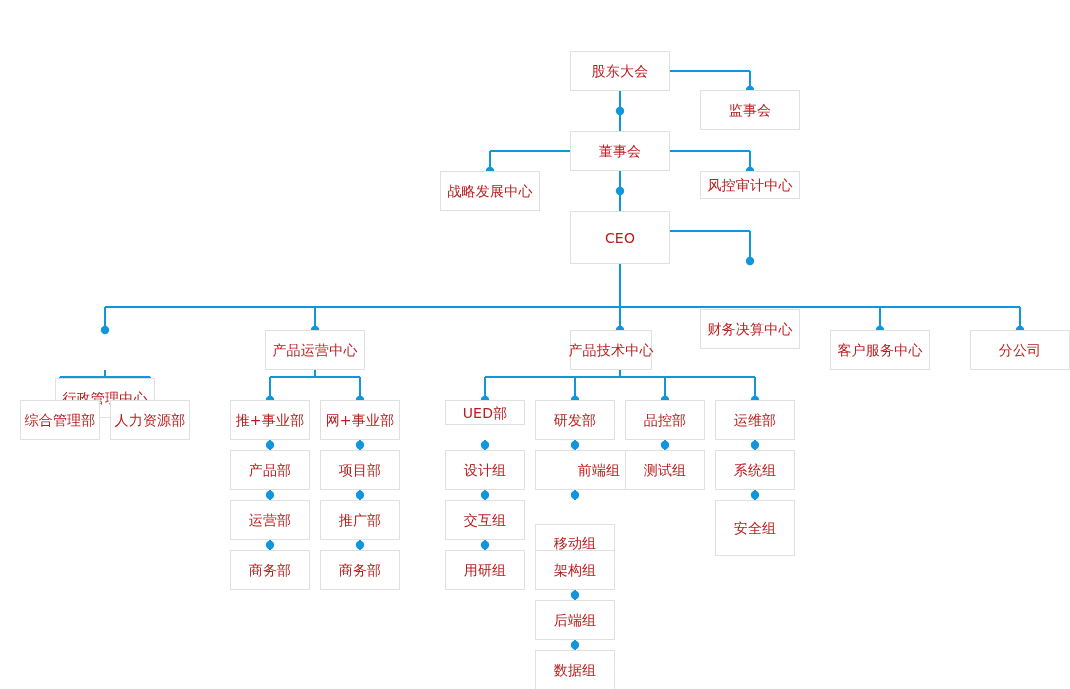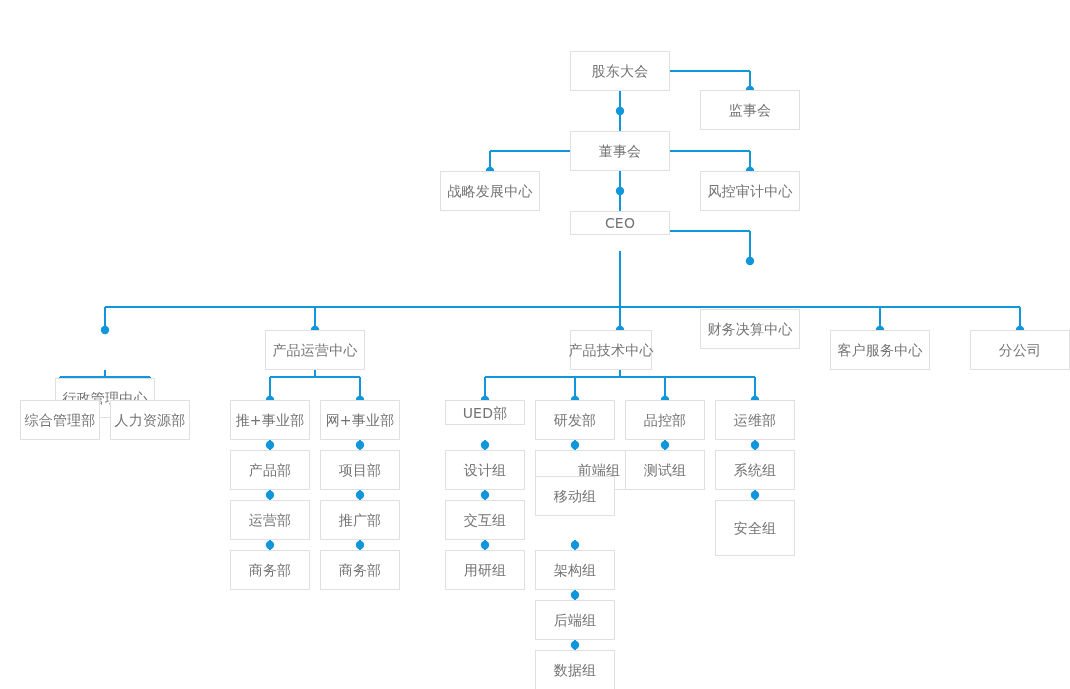--- a/index.html
+++ b/index.html
@@ -23,21 +23,21 @@
     top: 0;
     width: 1070px;
     height: 689px;
     pointer-events: none;
   }
   .node {
     position: absolute;
     box-sizing: border-box;
     border: 1px solid #e0e0e0;
     background: #ffffff;
-    color: #737373;
+    color: #b91c1c;
     font-size: 14px;
     line-height: 1;
     display: flex;
     align-items: center;
     justify-content: center;
     text-align: center;
     white-space: nowrap;
     letter-spacing: 0.2px;
   }
   .node-label {
@@ -140,24 +140,24 @@
       </div>
       <div class="node" style="left: 700px; top: 90px; width: 100px; height: 40px;">
         <span class="node-label">监事会</span>
       </div>
       <div class="node" style="left: 570px; top: 131px; width: 100px; height: 40px;">
         <span class="node-label">董事会</span>
       </div>
       <div class="node" style="left: 440px; top: 171px; width: 100px; height: 40px;">
         <span class="node-label">战略发展中心</span>
       </div>
-      <div class="node" style="left: 700px; top: 171px; width: 100px; height: 40px;">
+      <div class="node" style="left: 700px; top: 171px; width: 100px; height: 28px;">
         <span class="node-label">风控审计中心</span>
       </div>
-      <div class="node" style="left: 570px; top: 211px; width: 100px; height: 24px;">
+      <div class="node" style="left: 570px; top: 211px; width: 100px; height: 53px;">
         <span class="node-label">CEO</span>
       </div>
       <div class="node" style="left: 700px; top: 261px; width: 100px; height: 40px; margin-top: 48px;">
         <span class="node-label">财务决算中心</span>
       </div>
       <div class="node" style="left: 55px; top: 330px; width: 100px; height: 40px; margin-top: 48px;">
         <span class="node-label">行政管理中心</span>
       </div>
       <div class="node" style="left: 265px; top: 330px; width: 100px; height: 40px;">
         <span class="node-label">产品运营中心</span>
@@ -212,21 +212,21 @@
       </div>
       <div class="node" style="left: 445px; top: 550px; width: 80px; height: 40px;">
         <span class="node-label">用研组</span>
       </div>
       <div class="node" style="left: 535px; top: 400px; width: 80px; height: 40px;">
         <span class="node-label">研发部</span>
       </div>
       <div class="node" style="left: 535px; top: 450px; width: 104px; height: 40px; padding-left: 24px;">
         <span class="node-label">前端组</span>
       </div>
-      <div class="node" style="left: 535px; top: 476px; width: 80px; height: 40px;">
+      <div class="node" style="left: 535px; top: 524px; width: 80px; height: 40px; font-family: Liberation Mono, monospace;">
         <span class="node-label">移动组</span>
       </div>
       <div class="node" style="left: 535px; top: 550px; width: 80px; height: 40px;">
         <span class="node-label">架构组</span>
       </div>
       <div class="node" style="left: 535px; top: 600px; width: 80px; height: 40px;">
         <span class="node-label">后端组</span>
       </div>
       <div class="node" style="left: 535px; top: 650px; width: 80px; height: 40px;">
         <span class="node-label">数据组</span>

